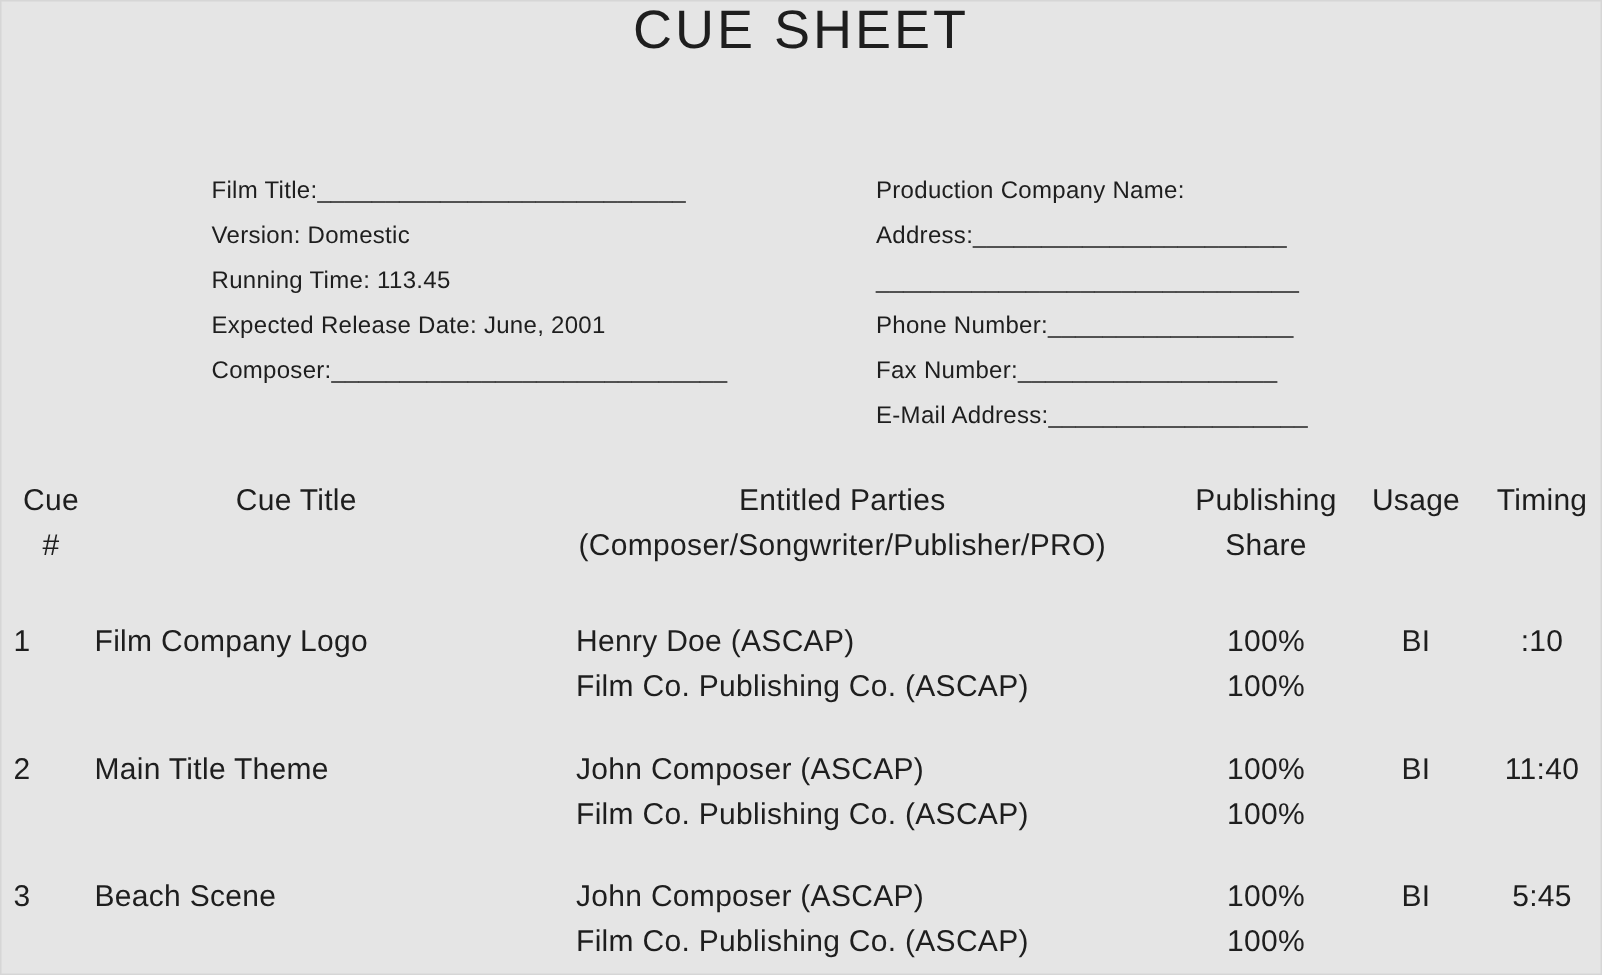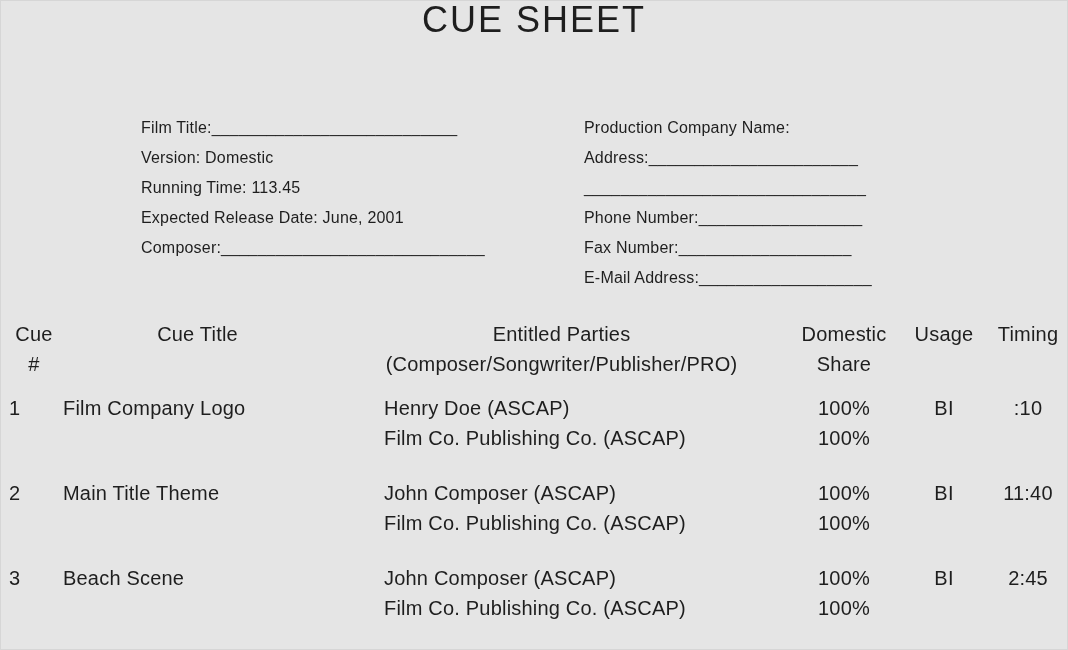--- a/index.html
+++ b/index.html
@@ -53,21 +53,21 @@
   .table {
     position: absolute;
     top: 318px;
     left: 6px;
     width: 1060px;
   }
   .thead, .trow {
     display: grid;
     grid-template-columns: 54px 273px 455px 110px 90px 78px;
   }
-  .thead { margin-bottom: 14px; }
+  .thead { margin-bottom: 34px; }
   .trow  { margin-bottom: 25px; }
   .cell div, .cell { font-size: 20px; line-height: 30px; letter-spacing: 0.2px; }
   .thead .cell { text-align: center; }
   .trow .cell-num   { text-align: left; padding-left: 2px; }
   .trow .cell-title { text-align: left; padding-left: 2px; }
   .trow .cell-part  { text-align: left; padding-left: 2px; margin-left: 48px; }
   .trow .cell-share, .trow .cell-usage, .trow .cell-time { text-align: center; }
 </style>
 </head>
 <body>
@@ -101,21 +101,21 @@
         <div>#</div>
       </div>
       <div class="cell">
         <div>Cue Title</div>
       </div>
       <div class="cell">
         <div>Entitled Parties</div>
         <div>(Composer/Songwriter/Publisher/PRO)</div>
       </div>
       <div class="cell">
-        <div>Domestic</div>
+        <div>Publishing</div>
         <div>Share</div>
       </div>
       <div class="cell">
         <div>Usage</div>
       </div>
       <div class="cell">
         <div>Timing</div>
       </div>
     </div>
 
@@ -154,17 +154,17 @@
       <div class="cell cell-title">Beach Scene</div>
       <div class="cell cell-part">
         <div>John Composer (ASCAP)</div>
         <div>Film Co. Publishing Co. (ASCAP)</div>
       </div>
       <div class="cell cell-share">
         <div>100%</div>
         <div>100%</div>
       </div>
       <div class="cell cell-usage">BI</div>
-      <div class="cell cell-time">2:45</div>
+      <div class="cell cell-time">5:45</div>
     </div>
 
   </div>
 </div>
 
 </body></html>

